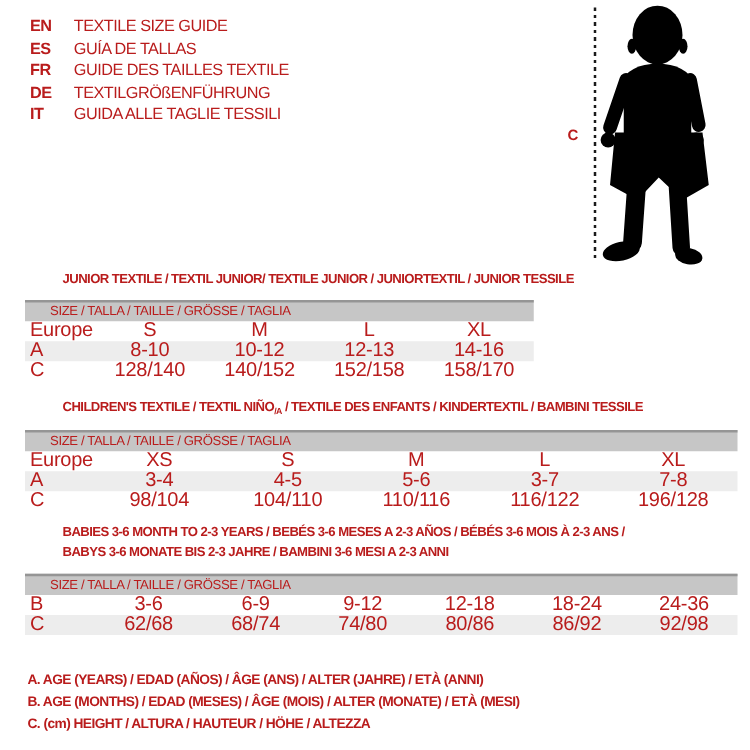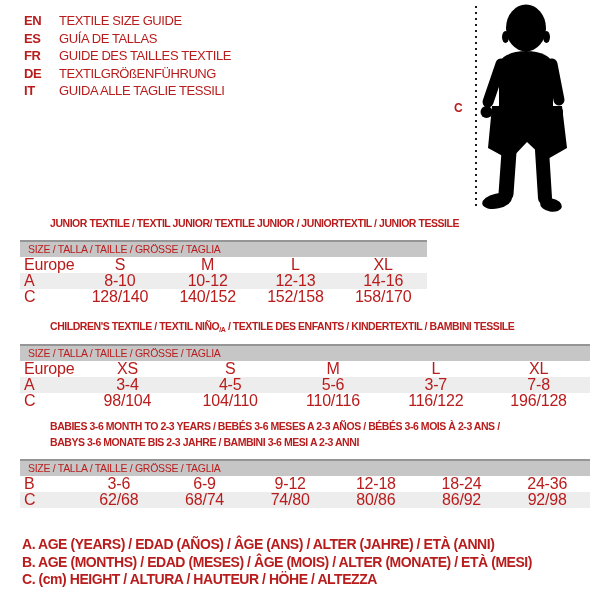--- a/index.html
+++ b/index.html
@@ -21,30 +21,30 @@
   .baby-svg{position:absolute;left:479px;top:2px;width:100px;height:212px;}
   
   .section-title{
     position:absolute;left:22px;font-size:10.5px;font-weight:700;
     letter-spacing:-0.45px;white-space:nowrap;line-height:13px;margin-left:28px;
   }
   .sub{font-size:7px;vertical-align:-2px;}
   .size-table{position:absolute;left:20px;}
   .size-bar{
     height:15px;background:#c6c6c6;border-top:2px solid #959595;
-    font-size:10.5px;line-height:15px;padding-left:8px;letter-spacing:-0.3px;
+    font-size:10.5px;line-height:15px;padding-left:20px;letter-spacing:-0.3px;
     box-sizing:content-box;
   }
   .trow{display:flex;height:16px;align-items:center;font-size:16px;letter-spacing:-0.2px;}
   .trow.alt{background:#ededed;}
   .tlabel{width:52px;padding-left:4px;flex:none;text-align:left;}
   .tcell{flex:1;text-align:center;}
   
   .legend{position:absolute;left:22px;top:536px;}
-  .legend-line{height:17.5px;line-height:17.5px;font-size:14px;font-weight:700;letter-spacing:-0.45px;white-space:nowrap;}
+  .legend-line{height:17.5px;line-height:17.5px;font-size:11px;font-weight:700;letter-spacing:-0.45px;white-space:nowrap;}
 </style>
 </head>
 <body>
 
 <div id="canvas">
 
   <div class="lang-block">
     <div class="lang-row">
       <span class="lang-code">EN</span>
       <span class="lang-label">TEXTILE SIZE GUIDE</span>

